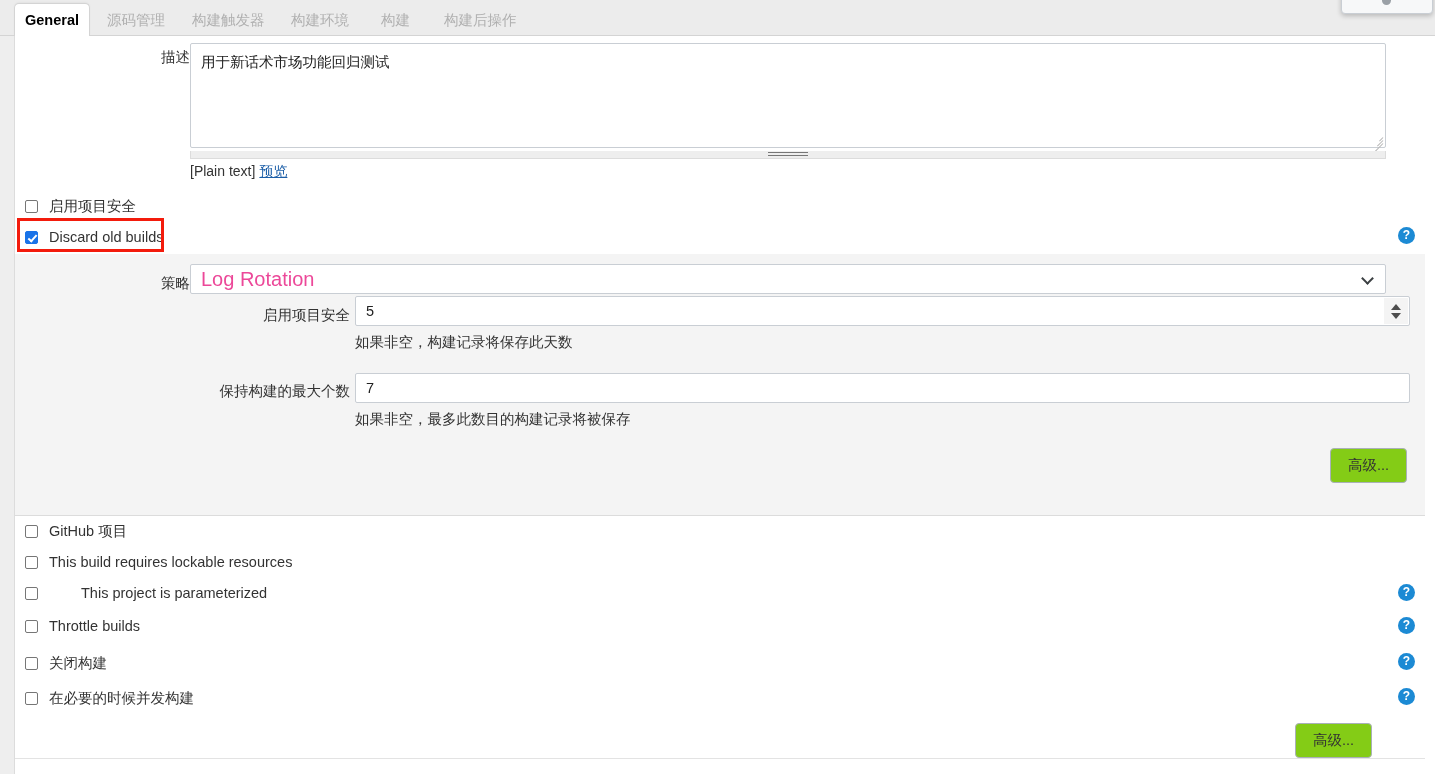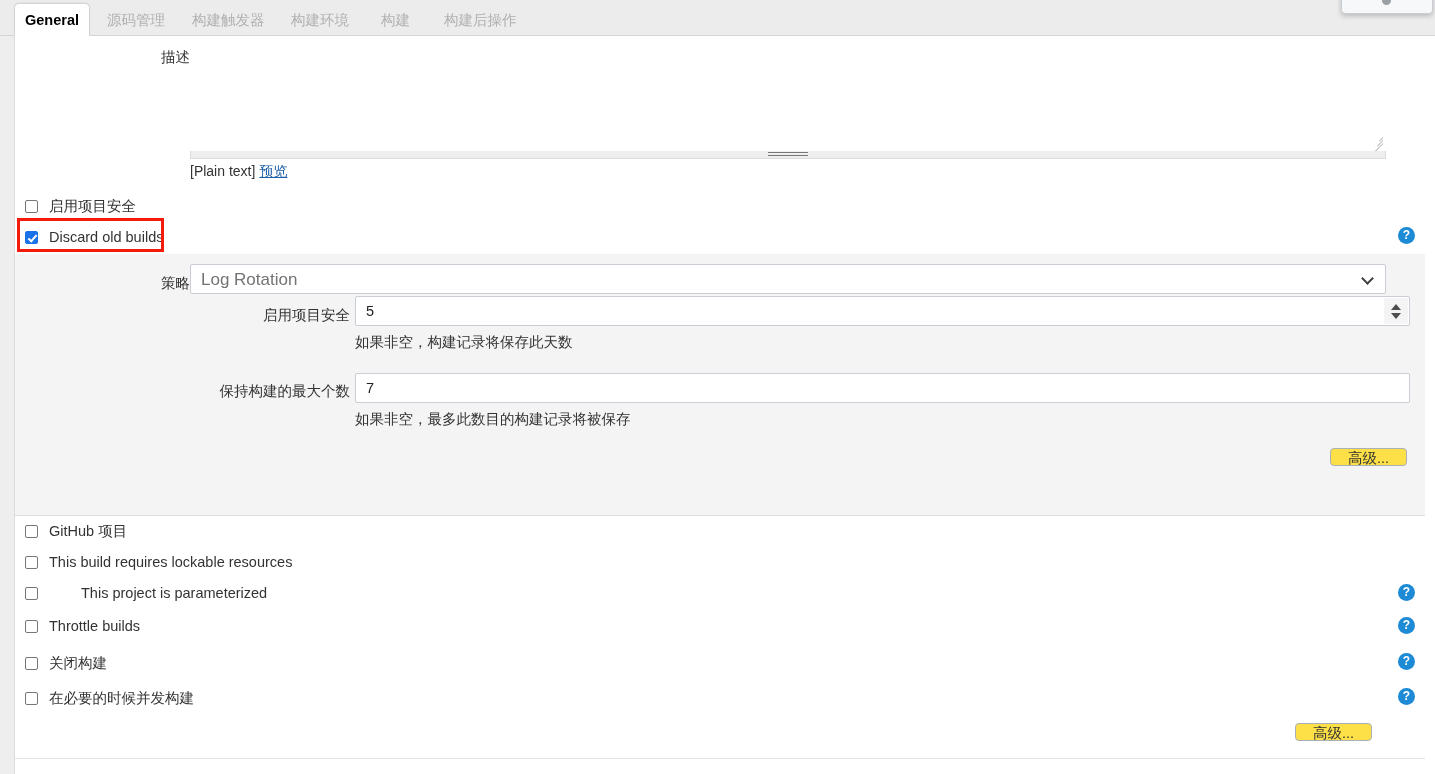--- a/index.html
+++ b/index.html
@@ -178,21 +178,21 @@
     white-space: nowrap;
   }
   #strategy-label { left: 5px; top: 20px; width: 170px; }
   #strategy-select {
     position: absolute; left: 175px; top: 10px;
     width: 1196px; height: 30px;
     border: 1px solid #c9ced4;
     border-radius: 2px;
     background: #ffffff;
     font-family: "Liberation Sans", sans-serif;
-    font-size: 17px; color: #737373;
+    font-size: 20px; color: #ec4899;
     padding: 0 10px;
     appearance: none; -webkit-appearance: none;
     outline: none;
   }
   #strategy-arrow {
     position: absolute; left: 1348px; top: 20px;
     width: 10px; height: 6px;
     pointer-events: none;
   }
   #strategy-arrow::after {
@@ -246,22 +246,22 @@
     font-size: 14.5px; color: #222;
     padding: 0 10px; outline: none;
   }
   #count-help {
     position: absolute; left: 340px; top: 156px;
     font-size: 14.5px; color: #333;
   }
 
   .adv-btn {
     position: absolute;
-    height: 18px; padding: 0 17px;
-    background: #fde047;
+    height: 35px; padding: 0 17px;
+    background: #84cc16;
     border: 1px solid #a9b0b8;
     border-radius: 4px;
     font-family: "Liberation Sans", sans-serif;
     font-size: 14.5px; color: #333;
     cursor: pointer;
     white-space: nowrap;
   }
   #adv-btn-logrot { left: 1315px; top: 194px; }
 
   
@@ -312,20 +312,21 @@
   <div class="tab" style="left:371px;">构建</div>
   <div class="tab" style="left:434px;">构建后操作</div>
 </div>
 
 <div id="form-area">
 
   <div id="left-gutter"></div>
   <div id="left-rule"></div>
 
   <div id="desc-label">描述</div>
+  <textarea id="desc-textarea" spellcheck="false" placeholder="" style="">用于新话术市场功能回归测试</textarea>
   <div id="desc-resize-grip">
       <i></i>
       <i></i>
       <i></i>
     </div>
   <div id="desc-dragbar">
     <span class="grip"></span>
   </div>
   <div id="plain-text-row">
     <span>[Plain text]</span><a href="#">预览</a>

